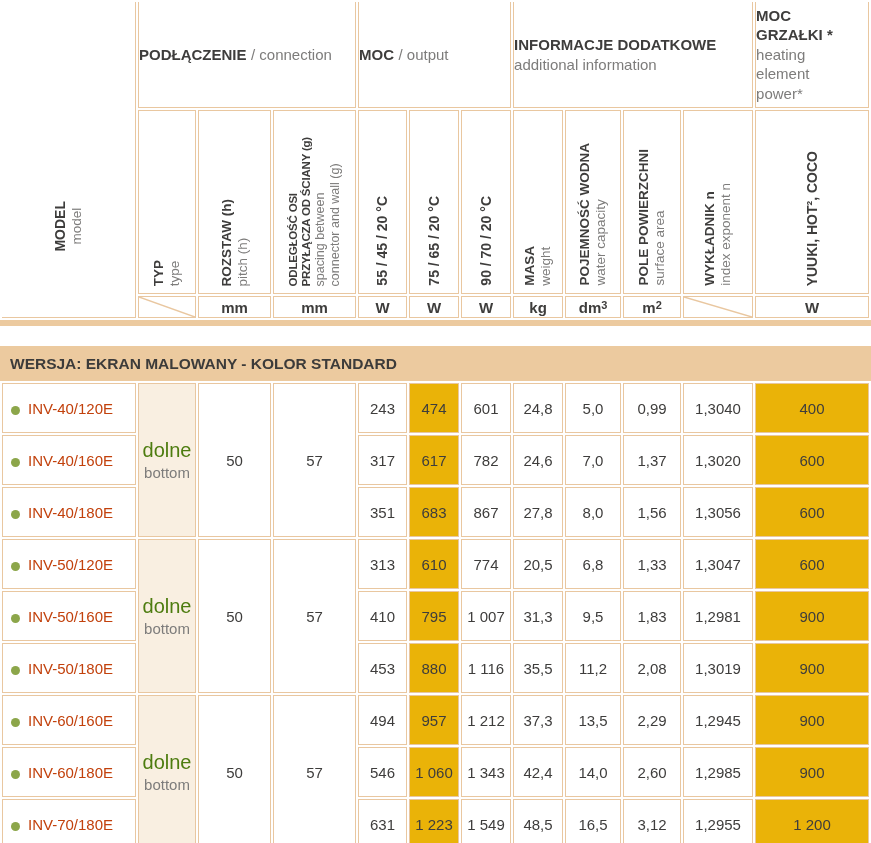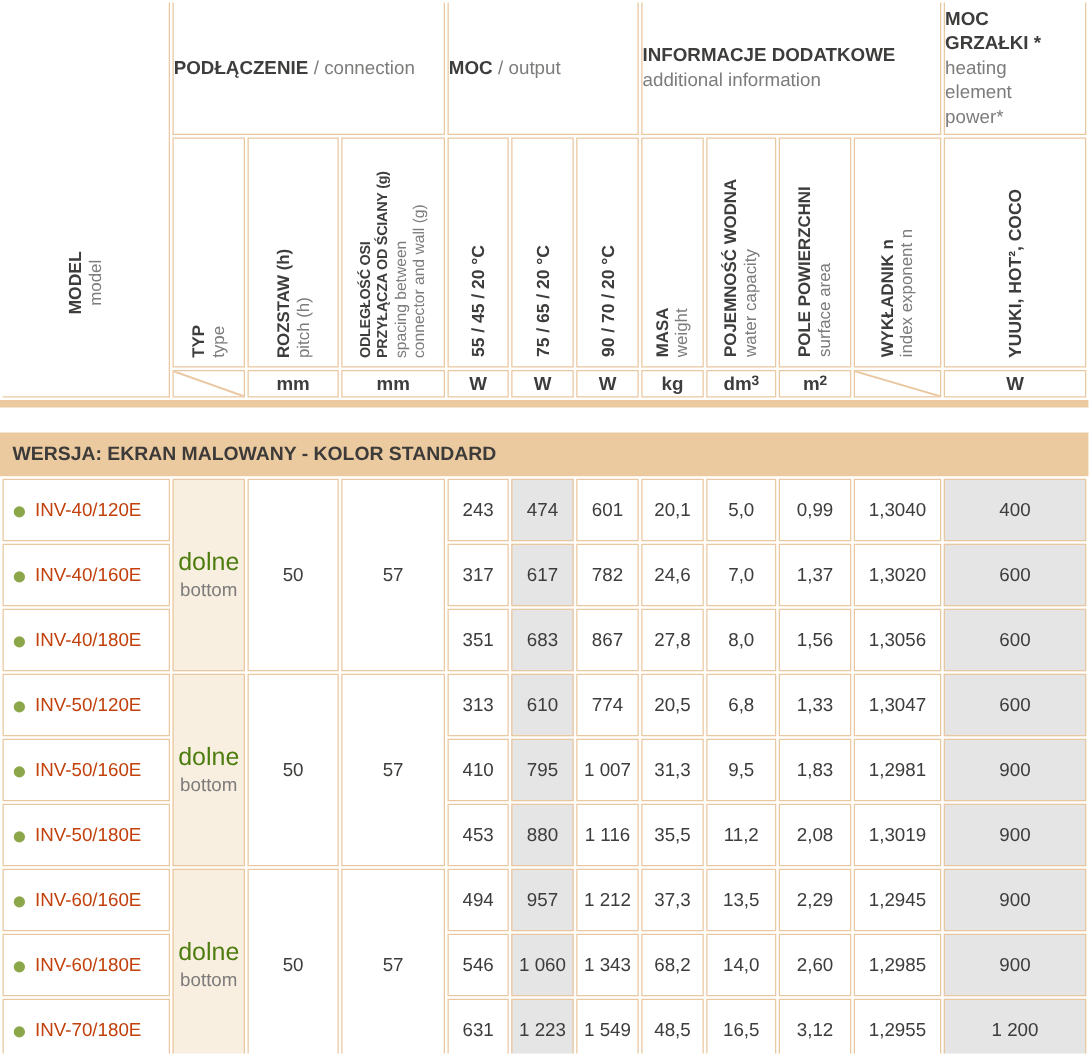--- a/index.html
+++ b/index.html
@@ -39,21 +39,21 @@
                  font-size:15.5px; font-weight:700; color:#3c3b3a; line-height:35px; padding-left:10px; }
 
   
   #data-table { margin-top:0px; }
   #data-table td { height:50px; }
   td.model { background:#ffffff; vertical-align:middle; padding-left:8px; font-size:15px; color:#c2410c; }
   .dot { display:inline-block; width:9px; height:9px; border-radius:50%; background:#8ca64a; margin-right:8px; vertical-align:-1px; }
   td.merge { text-align:center; vertical-align:middle; font-size:15px; color:#3e3d3c; }
   td.tint { background:#f9efe1; }
   td.num { text-align:center; vertical-align:middle; font-size:15px; color:#3e3d3c; background:#ffffff; }
-  td.num.tint { background:#e5e5e5;margin-top:27px; }
+  td.num.tint { background:#eab308;margin-top:27px; }
   .typ-pl { color:#4d7c0f; font-size:20px; line-height:1.3; }
   .typ-en { color:#7d7c7b; font-size:15px; line-height:1.3; }
 </style>
 </head>
 <body>
 
 <div id="page">
 
   <table id="header-table">
     <colgroup>
@@ -236,21 +236,21 @@
       <td class="model"><span class="dot"></span><span>INV-40/120E</span></td>
       <td class="merge tint" rowspan="3">
         <div class="typ-pl">dolne</div>
         <div class="typ-en">bottom</div>
       </td>
       <td class="merge" rowspan="3">50</td>
       <td class="merge" rowspan="3">57</td>
       <td class="num">243</td>
       <td class="num tint">474</td>
       <td class="num">601</td>
-      <td class="num">20,1</td>
+      <td class="num">24,8</td>
       <td class="num">5,0</td>
       <td class="num">0,99</td>
       <td class="num">1,3040</td>
       <td class="num tint">400</td>
     </tr>
     <tr>
       <td class="model"><span class="dot"></span><span>INV-40/160E</span></td>
       <td class="num">317</td>
       <td class="num tint">617</td>
       <td class="num">782</td>
@@ -327,21 +327,21 @@
       <td class="num">13,5</td>
       <td class="num">2,29</td>
       <td class="num">1,2945</td>
       <td class="num tint">900</td>
     </tr>
     <tr>
       <td class="model"><span class="dot"></span><span>INV-60/180E</span></td>
       <td class="num">546</td>
       <td class="num tint">1 060</td>
       <td class="num">1 343</td>
-      <td class="num">68,2</td>
+      <td class="num">42,4</td>
       <td class="num">14,0</td>
       <td class="num">2,60</td>
       <td class="num">1,2985</td>
       <td class="num tint">900</td>
     </tr>
     <tr>
       <td class="model"><span class="dot"></span><span>INV-70/180E</span></td>
       <td class="num">631</td>
       <td class="num tint">1 223</td>
       <td class="num">1 549</td>

